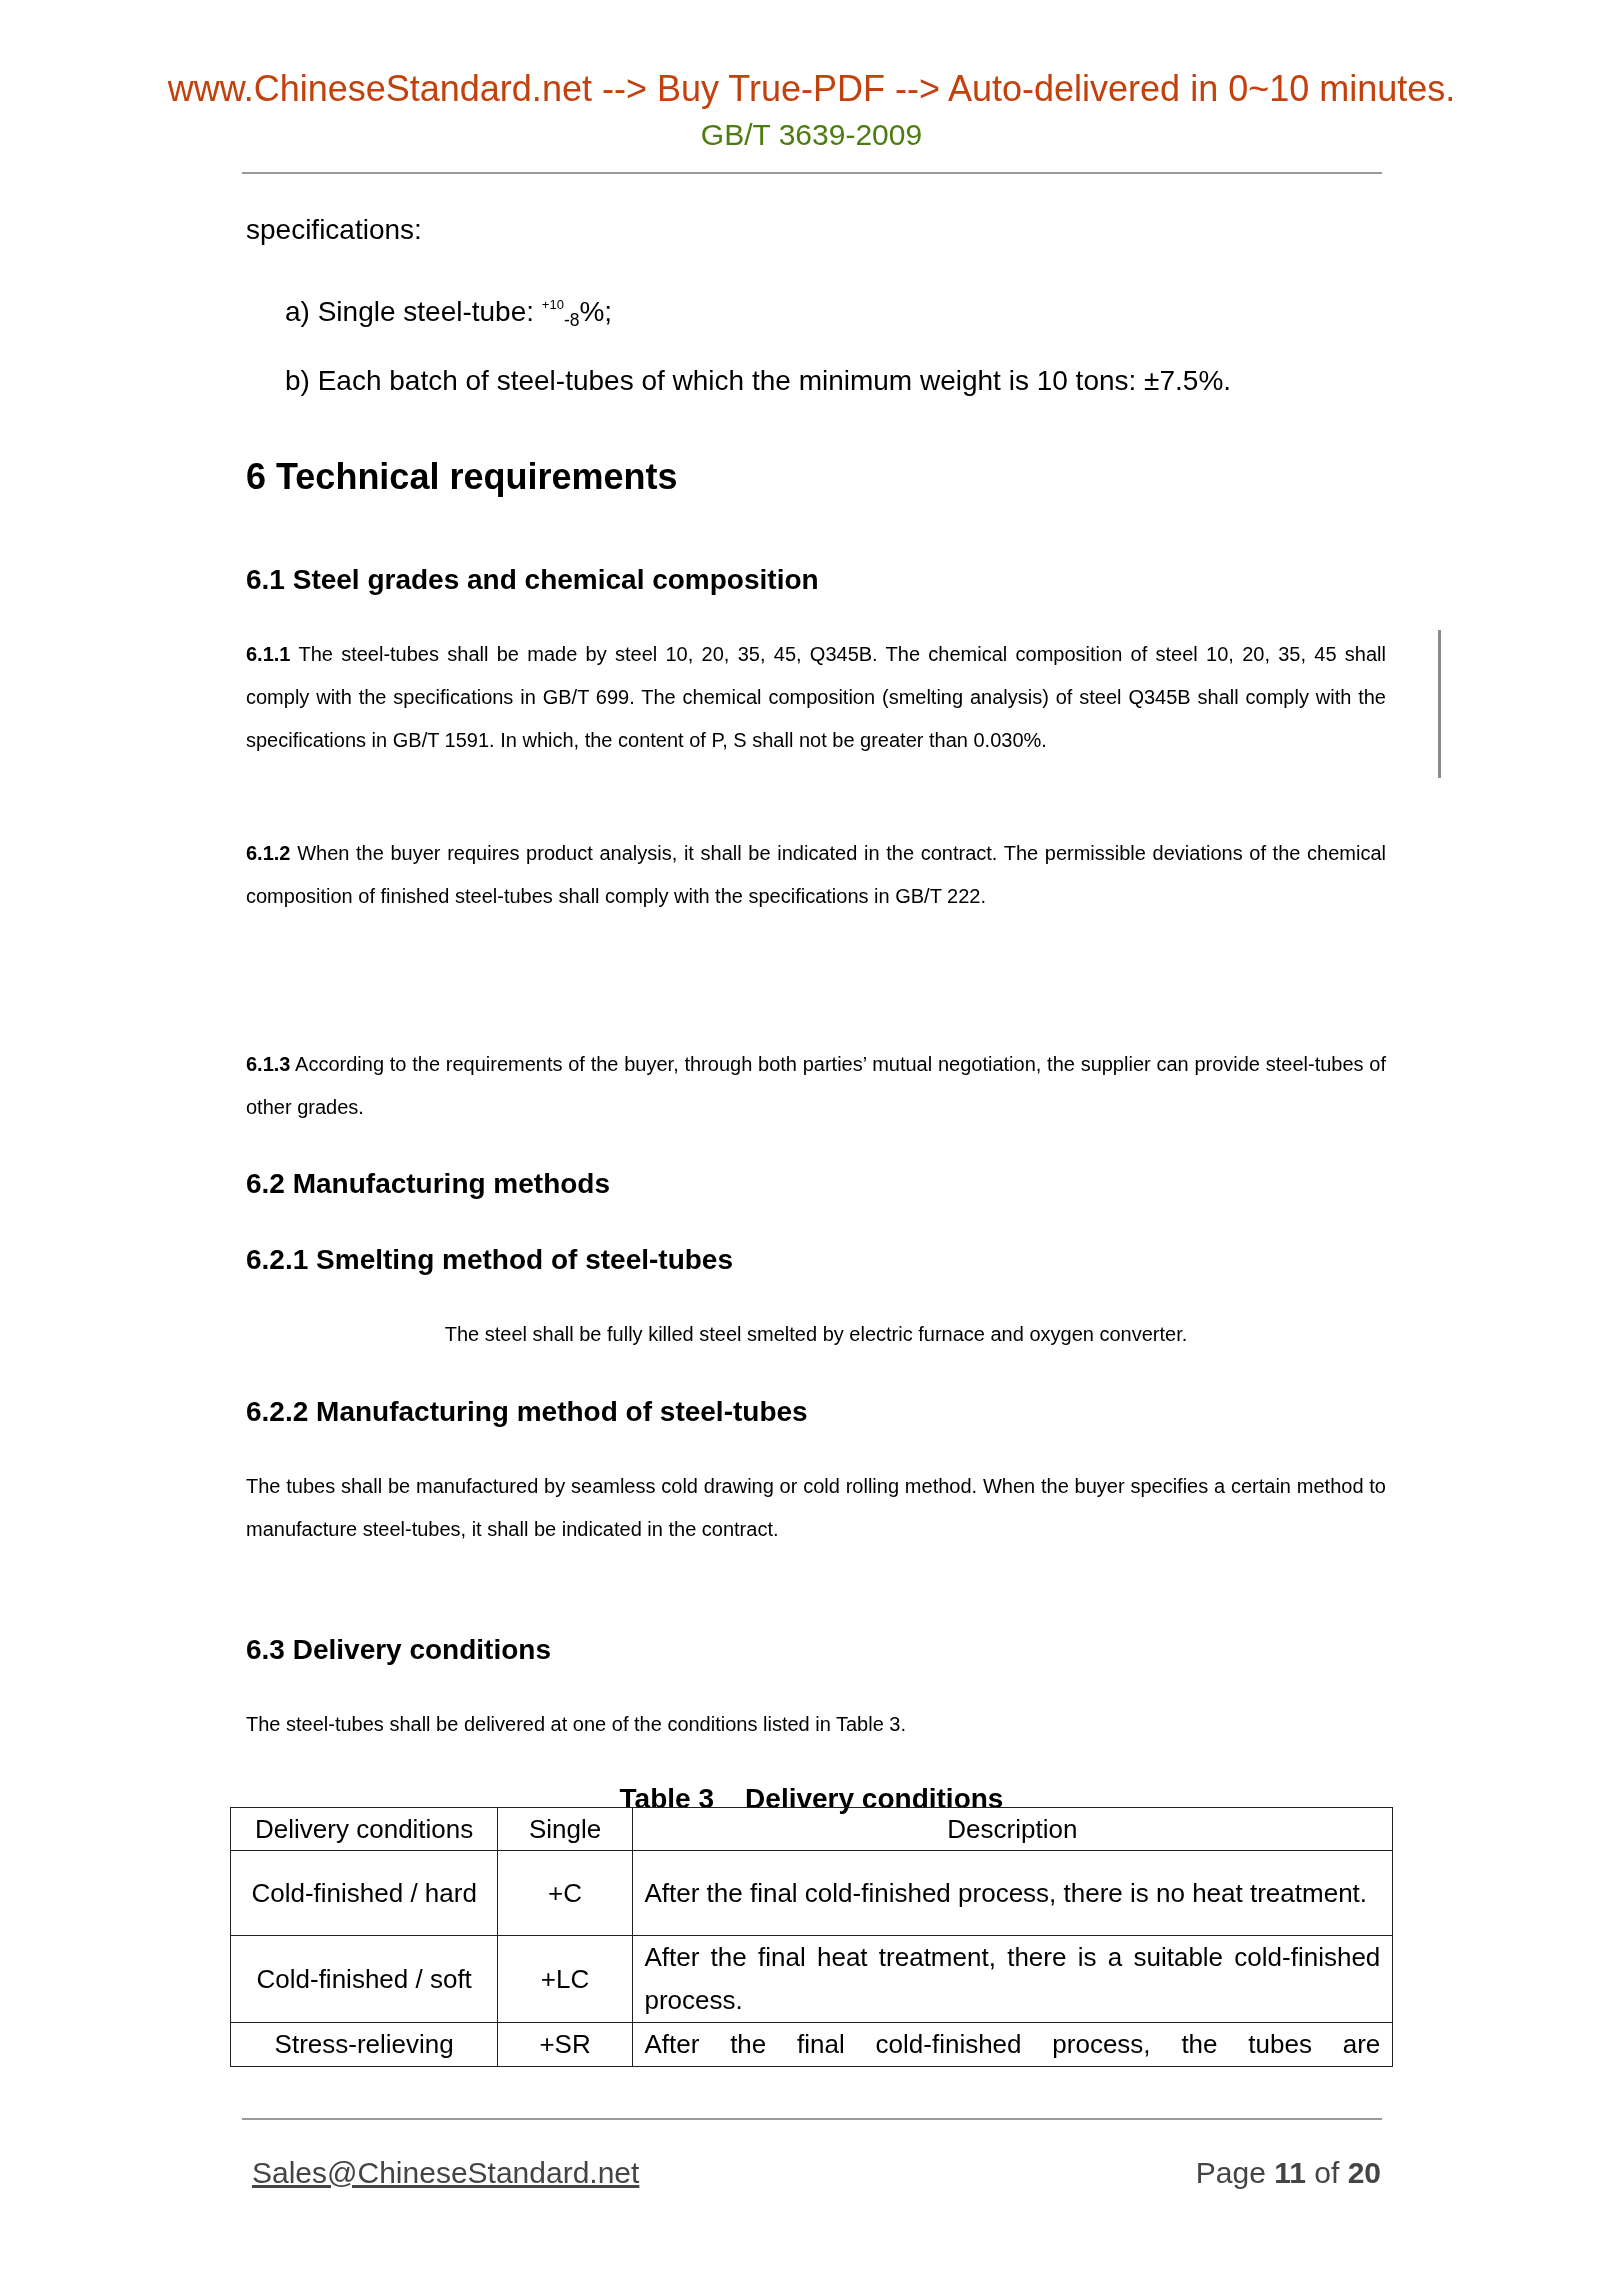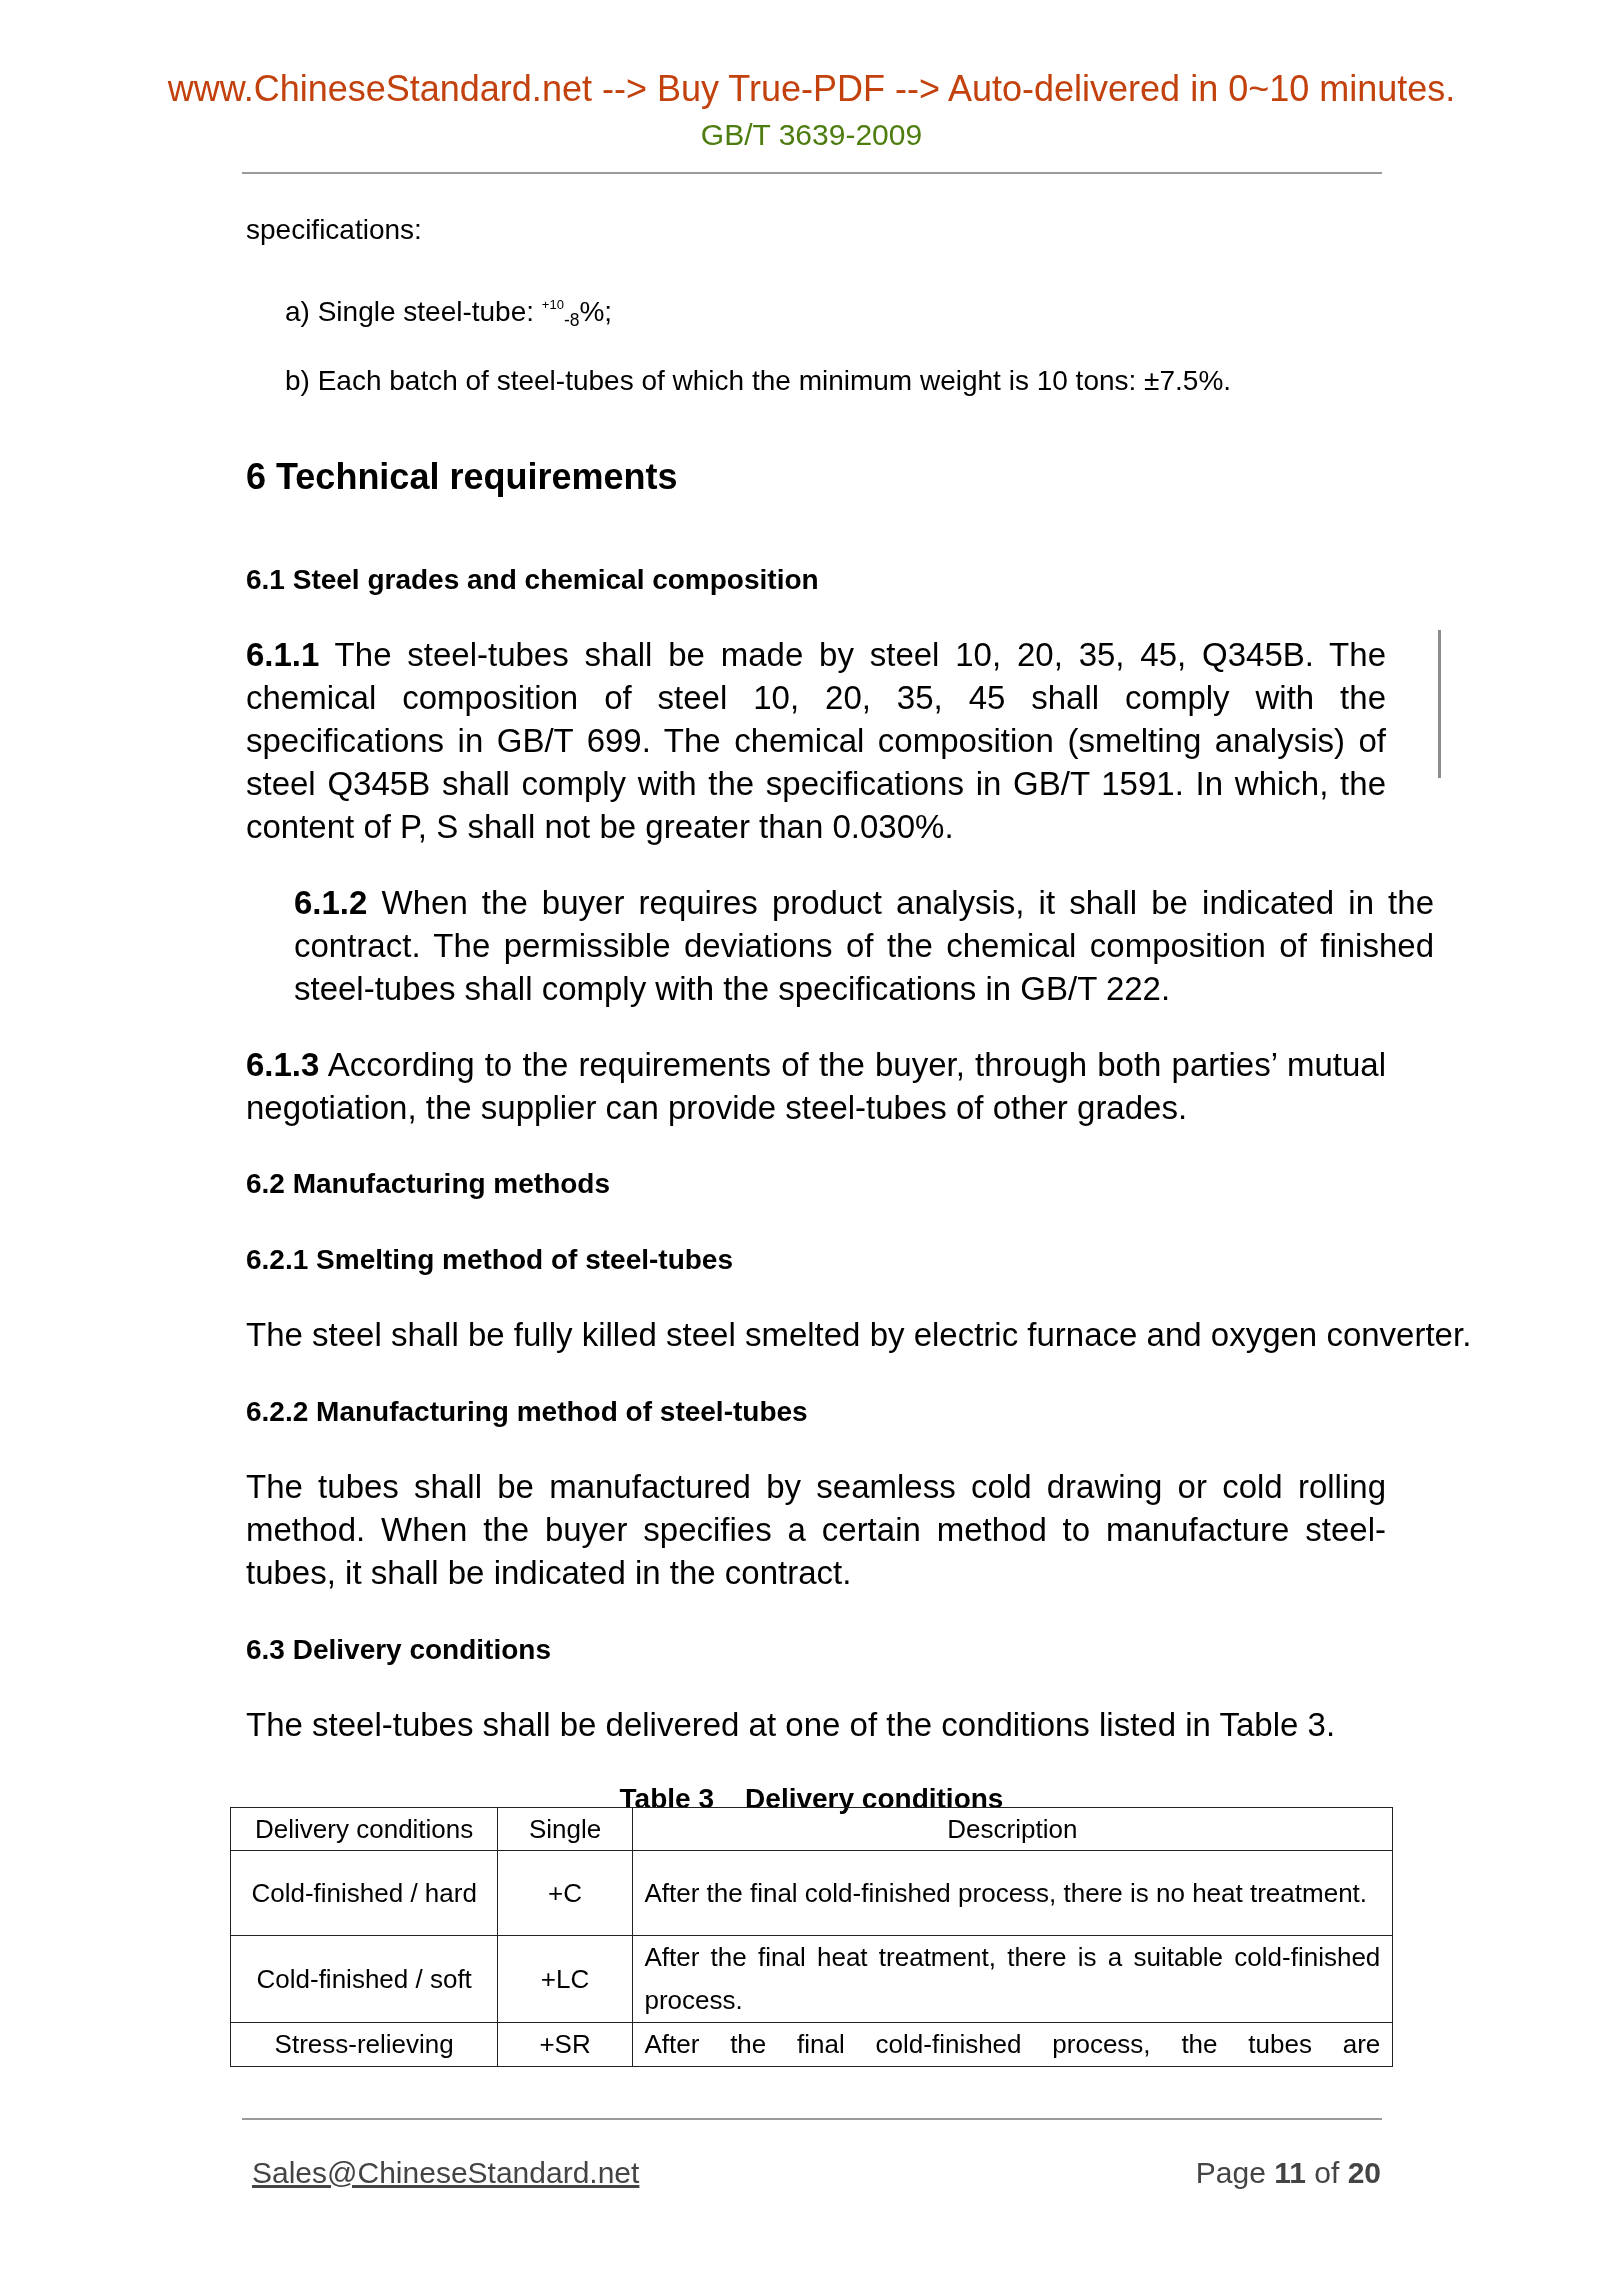--- a/index.html
+++ b/index.html
@@ -3,21 +3,21 @@
 <meta charset="utf-8">
 <style>
   html, body { margin: 0; padding: 0; background: #ffffff; }
   body { width: 1623px; height: 2295px; position: relative; overflow: hidden;
          font-family: "Liberation Sans", sans-serif; color: #000; }
   .abs { position: absolute; }
   .hdr1 { left: 0; width: 1623px; top: 65px; text-align: center; font-size: 36px; color: #c2410c; line-height: 47px; white-space: nowrap; }
   .hdr2 { left: 0; width: 1623px; top: 118px; text-align: center; font-size: 30px; color: #4d7c0f; line-height: 33px; }
   .rule { height: 1.7px; background: #9a9a9a; }
   .body-text { font-size: 28px; line-height: 43px; }
-  .para { left: 246px; width: 1140px; text-align: justify; font-size: 33px; line-height: 43px; }
+  .para { left: 246px; width: 1140px; text-align: justify; font-size: 20px; line-height: 43px; }
   .para b { font-weight: bold; }
   .list { left: 285px; font-size: 28px; line-height: 43px; white-space: nowrap; }
   .h1 { left: 246px; font-size: 36px; font-weight: bold; line-height: 53px; white-space: nowrap; }
   .h2 { left: 246px; font-size: 28px; font-weight: bold; line-height: 43px; white-space: nowrap; }
   .sup { font-size: 13px; vertical-align: 11.7px; }
   .sub { font-size: 17.5px; vertical-align: -5px; }
   .side-bar { left: 1438px; top: 630px; width: 3.3px; height: 148px; background: #8c8c8c; }
   .tbl-title { left: 0; width: 1623px; top: 1779px; text-align: center; font-size: 28px; font-weight: bold; line-height: 40px; white-space: pre; }
   table.t3 { position: absolute; left: 230px; top: 1807px; width: 1163px; border-collapse: collapse; font-size: 26px; }
   table.t3 td, table.t3 th { border: 1.7px solid #222; padding: 0 11.7px; font-weight: normal; }
@@ -47,21 +47,21 @@
 <div class="abs list" style="top:359px;">b) Each batch of steel-tubes of which the minimum weight is 10 tons: ±7.5%.</div>
 
 <div class="abs h1" style="top:450px;">6 Technical requirements</div>
 
 <div class="abs h2" style="top:558px;">6.1 Steel grades and chemical composition</div>
 
 <div class="abs para" style="top:633px;">
   <b>6.1.1</b><span> The steel-tubes shall be made by steel 10, 20, 35, 45, Q345B. The chemical composition of steel 10, 20, 35, 45 shall comply with the specifications in GB/T 699. The chemical composition (smelting analysis) of steel Q345B shall comply with the specifications in GB/T 1591. In which, the content of P, S shall not be greater than 0.030%.</span>
 </div>
 
-<div class="abs para" style="top:881px;margin-left:48px;">
+<div class="abs para" style="top:832px;">
   <b>6.1.2</b><span> When the buyer requires product analysis, it shall be indicated in the contract. The permissible deviations of the chemical composition of finished steel-tubes shall comply with the specifications in GB/T 222.</span>
 </div>
 
 <div class="abs para" style="top:1043px;">
   <b>6.1.3</b><span> According to the requirements of the buyer, through both parties’ mutual negotiation, the supplier can provide steel-tubes of other grades.</span>
 </div>
 
 <div class="abs h2" style="top:1162px;">6.2 Manufacturing methods</div>
 <div class="abs h2" style="top:1238px;">6.2.1 Smelting method of steel-tubes</div>
 <div class="abs para" style="top:1313px; text-align:center; white-space:nowrap;">The steel shall be fully killed steel smelted by electric furnace and oxygen converter.</div>

